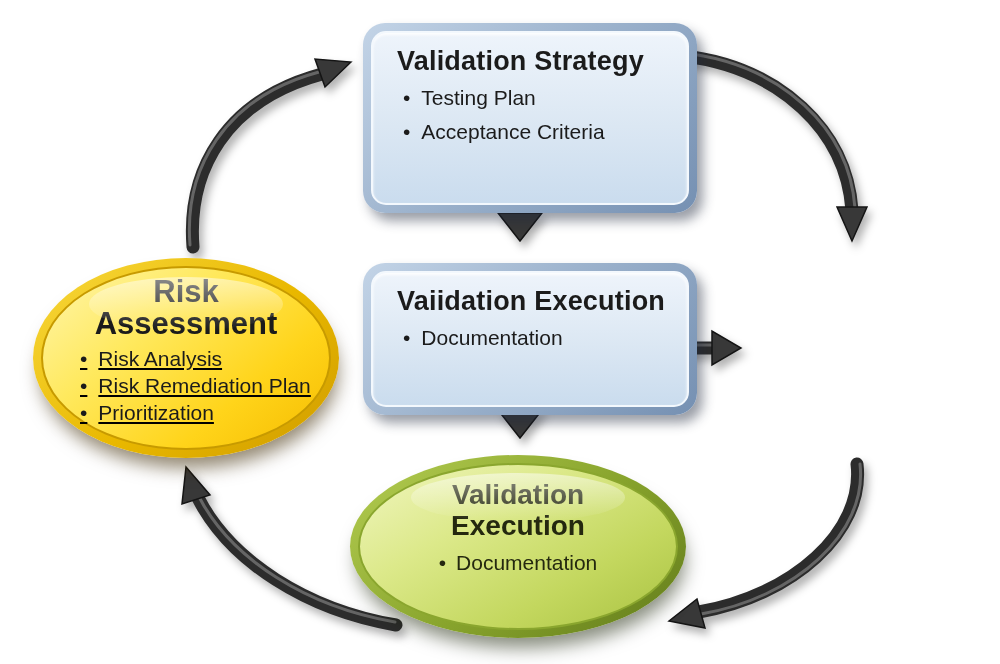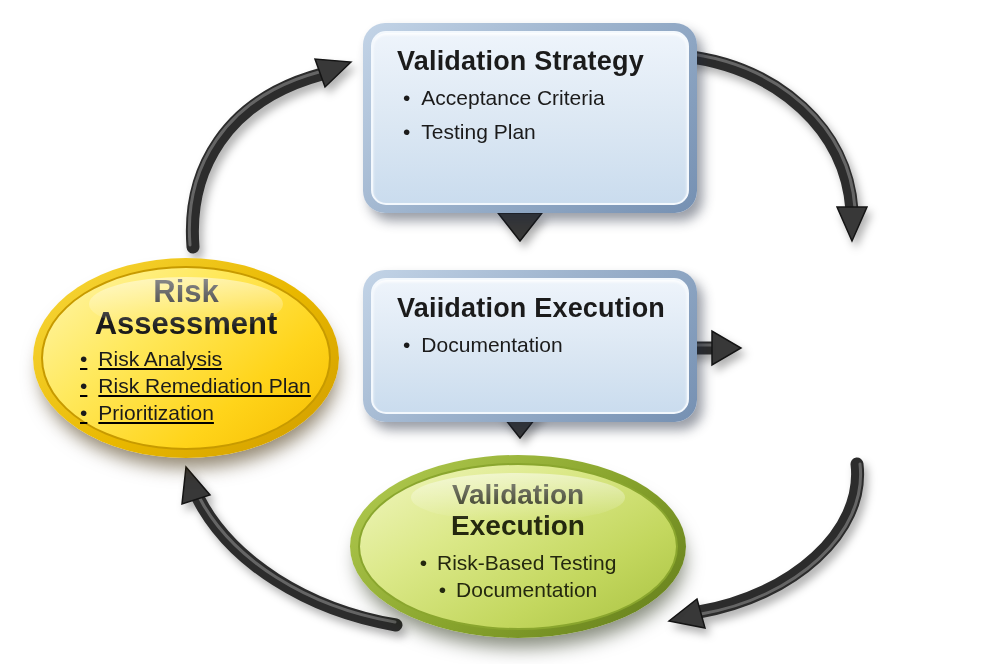--- a/index.html
+++ b/index.html
@@ -18,21 +18,21 @@
   
   .bluebox{position:absolute;border-radius:22px;padding:8px;
     background:linear-gradient(135deg,var(--box-frame-light,#c3d4e7) 0%,#9db3cd 45%,var(--box-frame-dark,#7590b2) 100%);
     box-shadow:6px 8px 12px rgba(30,40,60,0.45);z-index:2;}
   .bluebox-inner{width:100%;height:100%;box-sizing:border-box;border-radius:15px;
     border:2px solid var(--box-inner-border,#f3f8fd);
     background:linear-gradient(180deg,var(--box-fill-light,#eef4fb) 0%,#dbe7f3 55%,var(--box-fill-dark,#cadcee) 100%);
     box-shadow:inset 0 2px 3px rgba(255,255,255,0.9);
     padding:10px 10px 0 24px;}
   #strategy{left:363px;top:23px;width:318px;height:174px;}
-  #execution-mid{left:363px;top:270px;width:318px;height:136px;}
+  #execution-mid{left:363px;top:263px;width:318px;height:136px;}
   .box-title{font-size:27px;font-weight:bold;color:var(--text-dark,#1b1b1b);line-height:1.2;margin:2px 0 10px 0;letter-spacing:.2px;}
   .box-bullets{list-style:none;margin:0 0 0 6px;padding:0;}
   .box-bullets li{font-size:21px;color:var(--text-dark,#1b1b1b);margin:0 0 12px 0;line-height:1.05;}
   .box-bullets li::before{content:"\2022";margin-right:11px;}
 
   
   .ellipse{position:absolute;border-radius:50%;z-index:2;}
   #risk{left:33px;top:258px;width:306px;height:200px;
     background:linear-gradient(140deg,var(--yellow-outer-light,#f8d93e) 0%,#e9b800 55%,var(--yellow-outer-dark,#cf9c00) 100%);
     box-shadow:3px 14px 18px -4px rgba(60,40,0,0.55);}
@@ -113,22 +113,22 @@
       <path class="stem" d="M 682 348 L 714 348"></path>
       <path class="stem-sheen" d="M 684 345 L 713 345"></path>
       <polygon class="head" points="712,331 712,365 741,348"></polygon>
     </g>
   </svg>
 
   <div class="bluebox" id="strategy">
     <div class="bluebox-inner">
       <div class="box-title">Validation Strategy</div>
       <ul class="box-bullets">
+        <li>Testing Plan</li>
         <li>Acceptance Criteria</li>
-        <li>Testing Plan</li>
       </ul>
     </div>
   </div>
 
   <div class="bluebox" id="execution-mid">
     <div class="bluebox-inner">
       <div class="box-title">Vaiidation Execution</div>
       <ul class="box-bullets">
         <li>Documentation</li>
       </ul>
@@ -146,19 +146,18 @@
       </ul>
     </div>
   </div>
 
 
   <div class="ellipse" id="execution-bottom">
     <div class="ellipse-inner">
       <div class="gloss"></div>
       <div class="ellipse-title">Validation Execution</div>
       <ul class="ellipse-bullets">
-        <li>Risk-Based Testing</li>
         <li>Documentation</li>
       </ul>
     </div>
   </div>
 
 </div>
 
 </body></html>

